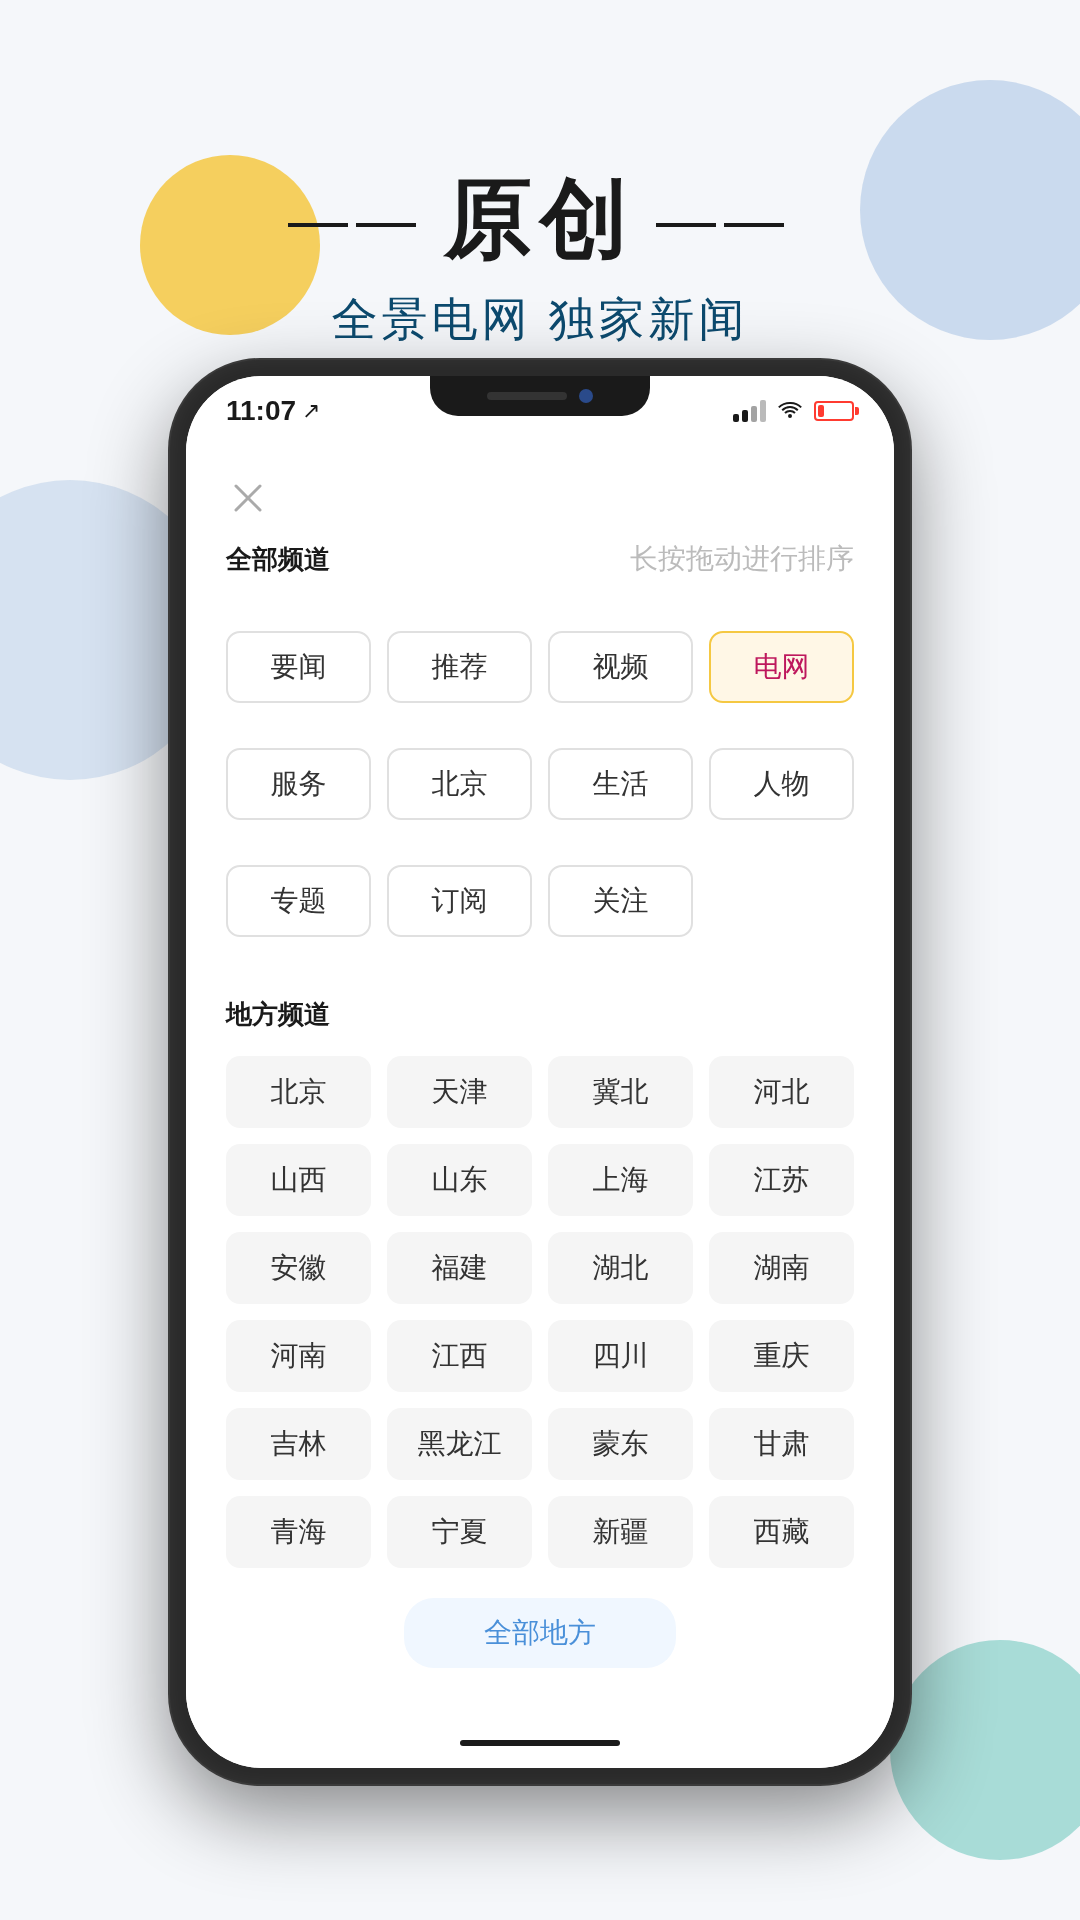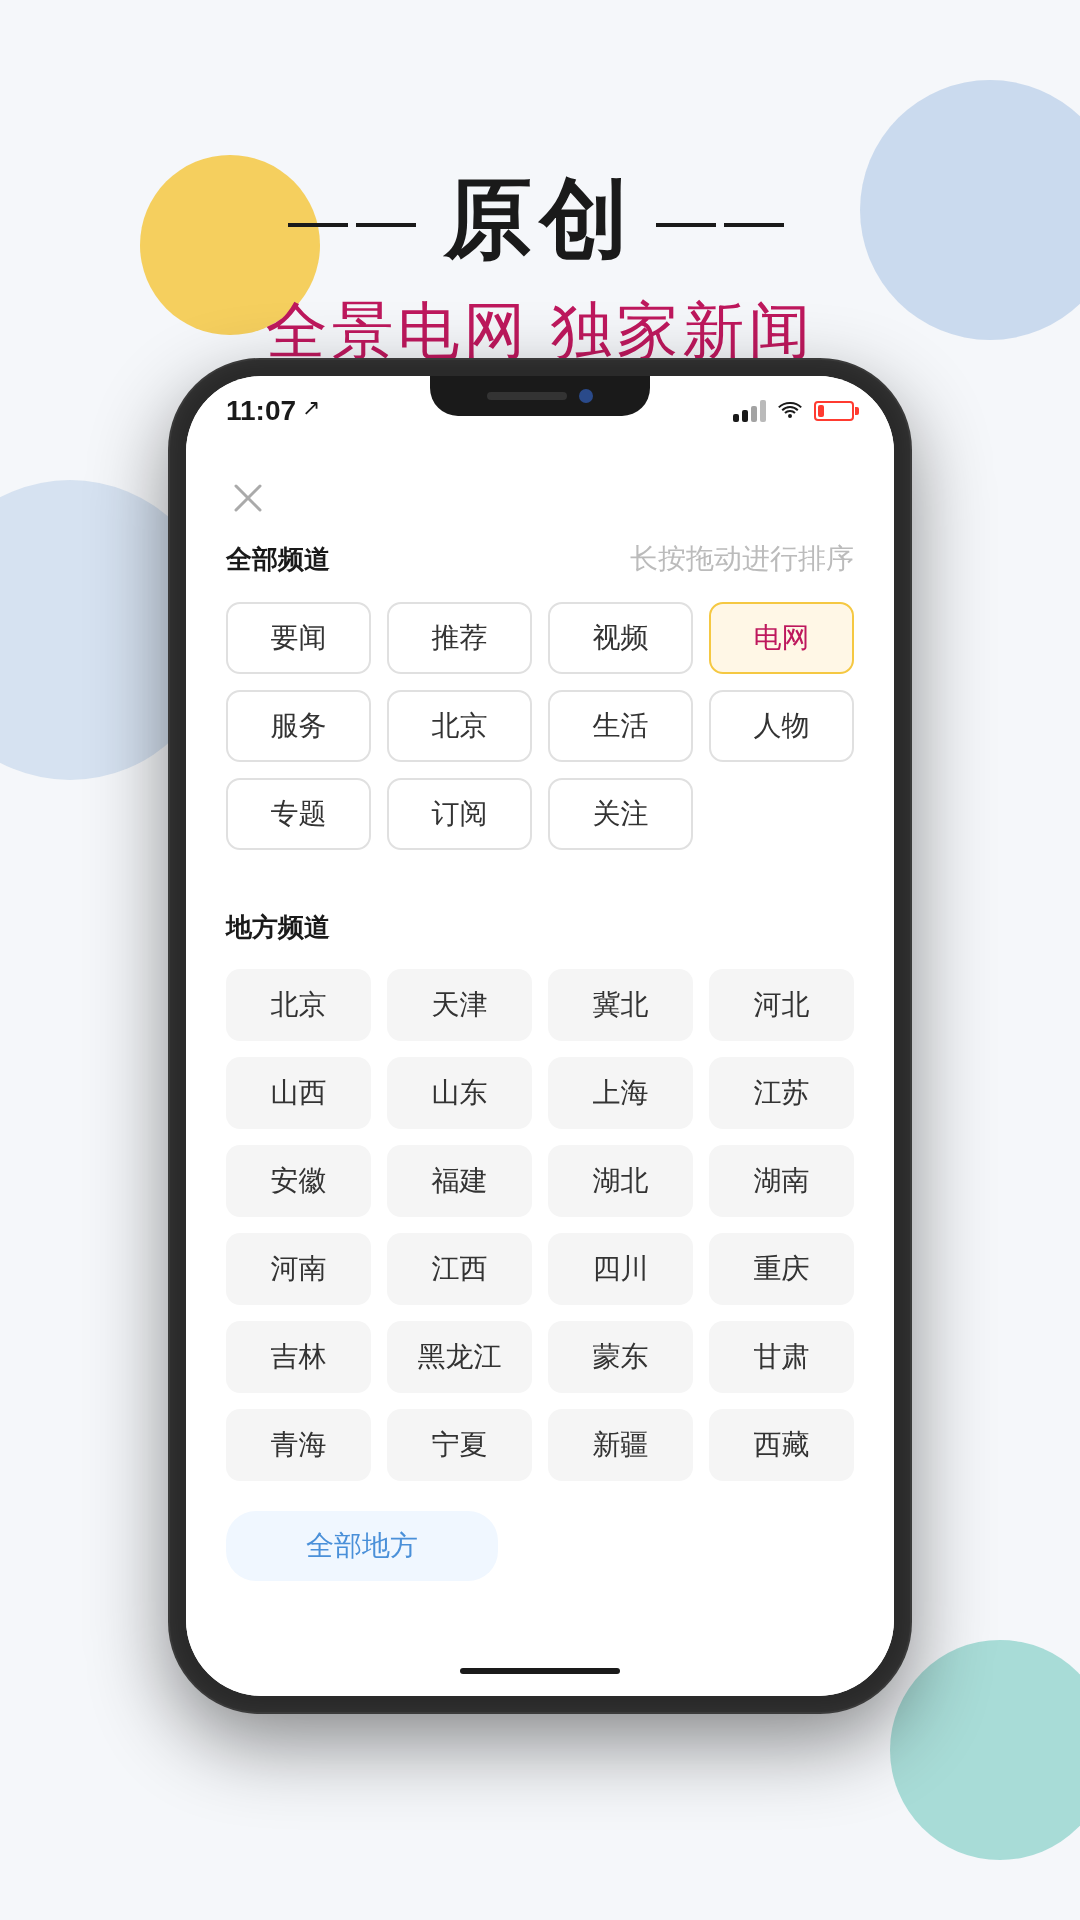--- a/index.html
+++ b/index.html
@@ -71,22 +71,22 @@
       align-items: center;
       justify-content: center;
       gap: 20px;
     }
     .header-title .dash {
       font-size: 60px;
       color: #1a1a1a;
       font-weight: 400;
     }
     .header-subtitle {
-      font-size: 62px;
-      color: #be185d;
+      font-size: 46px;
+      color: #0c4a6e;
       margin-top: 10px;
       letter-spacing: 4px;
     }
 
     
     .phone-wrap {
       position: absolute;
       top: 360px;
       left: 50%;
       transform: translateX(-50%);
@@ -119,21 +119,21 @@
       align-items: center;
       justify-content: space-between;
       padding: 0 40px;
       position: relative;
     }
     .status-time {
       font-size: 28px;
       font-weight: 600;
       color: #1a1a1a;
       display: flex;
-      align-items: flex-start;
+      align-items: center;
       gap: 6px;
     }
     .status-icons {
       display: flex;
       align-items: center;
       gap: 12px;
     }
     .signal-bars {
       display: flex;
       align-items: flex-end;
@@ -263,20 +263,21 @@
       background: #f5f5f5;
       border-radius: 14px;
       height: 72px;
       display: flex;
       align-items: center;
       justify-content: center;
       font-size: 28px;
       color: #333;
       cursor: pointer;
       border: 2px solid transparent;
+      margin-top: 29px;
     }
     .channel-item.active {
       background: #fff;
       border-color: #e0e0e0;
       color: #333;
     }
     .channel-item.selected {
       background: #fff7e6;
       border-color: #f5c842;
       color: #be185d;
@@ -312,22 +313,23 @@
     }
     .home-bar {
       width: 160px;
       height: 6px;
       background: #1a1a1a;
       border-radius: 3px;
     }
 
     
     .screen-bottom-hint {
-      padding: 10px 40px;
-      display: flex;
+      padding: 10px 64px;
+      display: flex;
+      justify-content: center;
     }
     .hint-btn {
       background: #f0f7ff;
       color: #4a90d9;
       border-radius: 30px;
       padding: 16px 80px;
       font-size: 28px;
       cursor: pointer;
     }
   </style>

